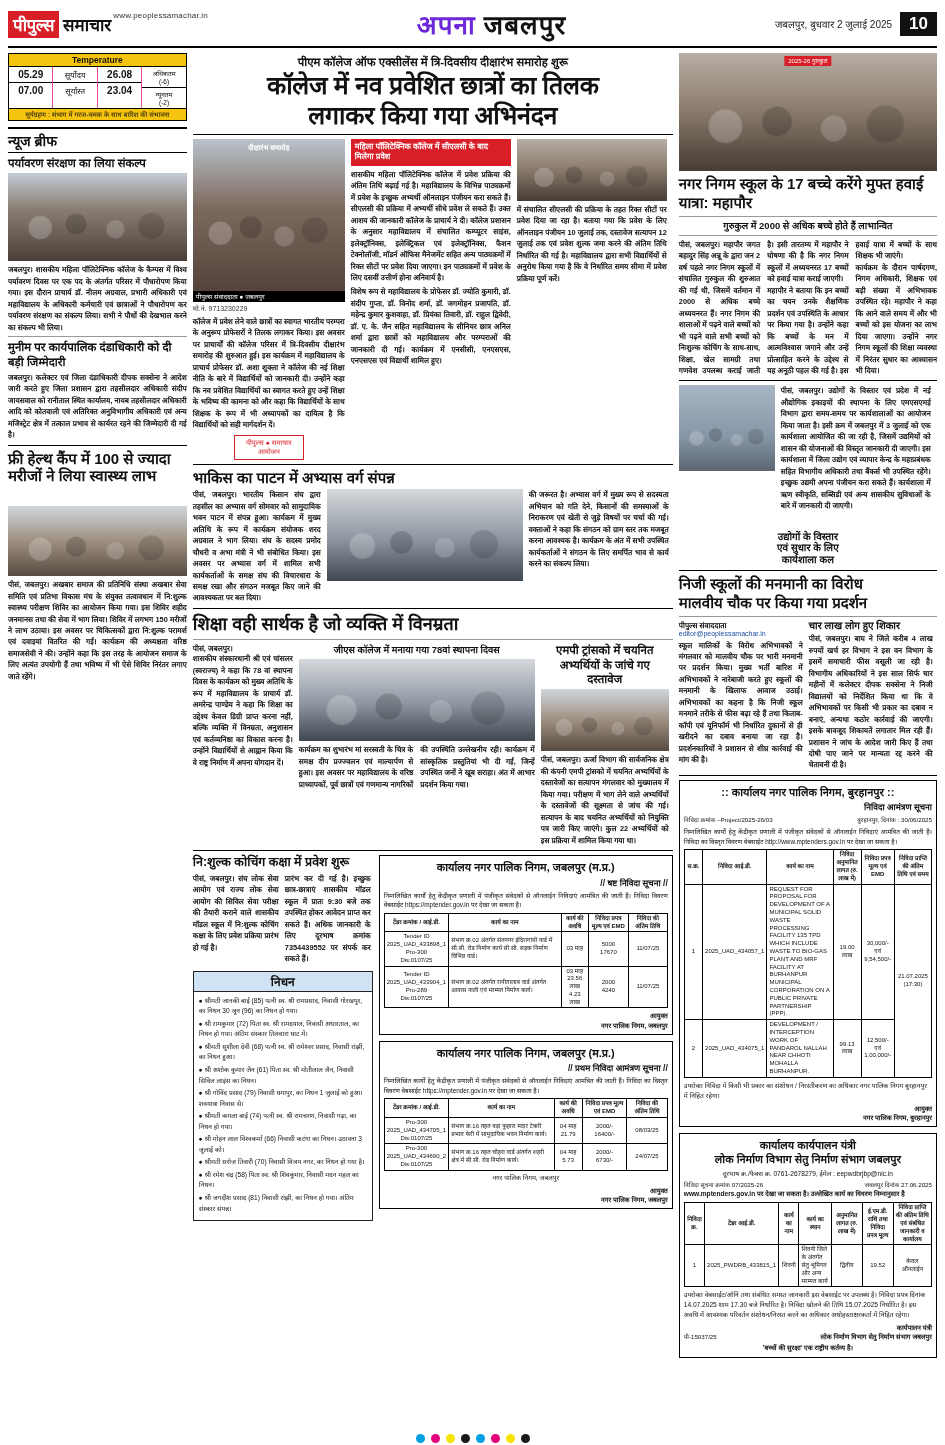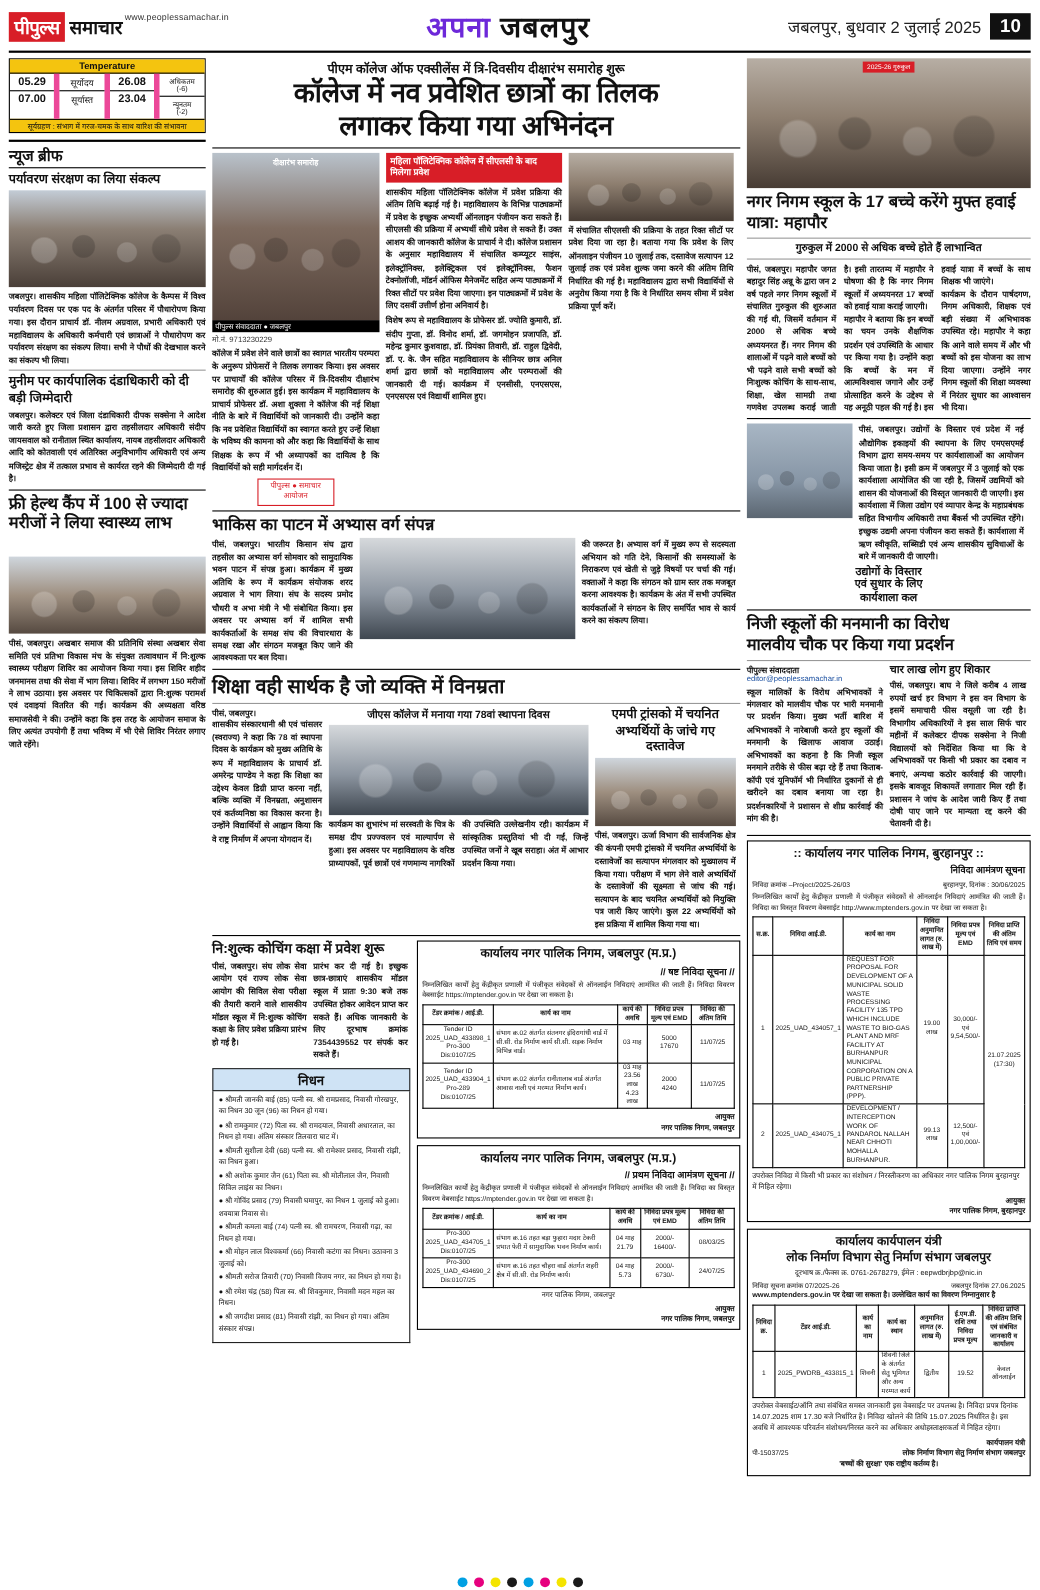--- a/index.html
+++ b/index.html
@@ -18,21 +18,21 @@
   .masthead { display:flex; align-items:center; justify-content:space-between; border-bottom:2px solid #000; padding-bottom:4px; }
   .logo-block { display:flex; flex-direction:row; gap:2px; }
   .logo-main { display:flex; align-items:center; gap:4px; }
   .logo-red { background:#d81e27; color:#fff; font-weight:bold; font-size:17px; padding:2px 5px; letter-spacing:-0.5px; }
   .logo-black { color:#111; font-weight:bold; font-size:17px; }
   .logo-url { font-size:8px; color:#333; letter-spacing:0.2px; }
   .masthead-center { text-align:center; flex:1; }
   .apna { font-size:26px; font-weight:bold; letter-spacing:1px; }
   .apna .red { color:#6d28d9; }
   .masthead-right { display:flex; align-items:center; gap:8px; }
-  .dateline { font-size:15px; color:#222;text-align:right; }
+  .dateline { font-size:10px; color:#222;text-align:right; }
   .pageno { background:#111; color:#fff; font-weight:bold; font-size:17px; padding:2px 9px; }
 
   
   .cols { display:flex; gap:6px; margin-top:5px; }
   .col-left { width:180px; }
   .col-mid { width:480px; }
   .col-right { width:260px; }
 
   
   .hr { border-top:1px solid #000; margin:4px 0; }
@@ -55,21 +55,21 @@
       radial-gradient(circle at 38% 58%, rgba(0,0,0,.18) 0 8%, transparent 9%),
       radial-gradient(circle at 60% 64%, rgba(255,255,255,.18) 0 7%, transparent 8%),
       radial-gradient(circle at 80% 60%, rgba(0,0,0,.15) 0 8%, transparent 9%);
   }
   .ph-cap { background:#000; color:#fff; font-size:6.5px; padding:1px 3px; }
 
   
   .wx { border:1px solid #000; }
   .wx-title { background:#f4c40f; text-align:center; font-size:8.5px; font-weight:bold; border-bottom:1px solid #000; padding:1px; }
   .wx-grid { display:flex; font-size:8px; }
-  .wx-c { flex:1; border-right:5px solid #ec4899; }
+  .wx-c { flex:1; border-right:1px solid #ec4899; }
   .wx-c:last-child{border-right:none;}
   .wx-cell { padding:2px 3px; border-bottom:1px solid #000; text-align:center; white-space:nowrap; }
   .wx-cell:last-child { border-bottom:none; }
   .wx-cell.b { font-weight:bold; font-size:10px; }
   .wx-foot { background:#f4c40f; font-size:6.8px; text-align:center; padding:1px; border-top:1px solid #000; }
 
   
   .brief-hd { border-top:2px solid #000; border-bottom:1px solid #000; padding:2px 0; font-size:14px; font-weight:bold; }
   .sub-hd { font-size:11.5px; font-weight:bold; line-height:1.25; margin:3px 0; }
 
@@ -413,21 +413,21 @@
       <div class="hr"></div>
 
       <div class="flexrow">
         <div style="width:96px">
           <div class="photo factory" style="height:86px"></div>
         </div>
         <div style="width:150px">
           <div class="body-text">पीसं, जबलपुर। उद्योगों के विस्तार एवं प्रदेश में नई औद्योगिक इकाइयों की स्थापना के लिए एमएसएमई विभाग द्वारा समय-समय पर कार्यशालाओं का आयोजन किया जाता है। इसी क्रम में जबलपुर में 3 जुलाई को एक कार्यशाला आयोजित की जा रही है, जिसमें उद्यमियों को शासन की योजनाओं की विस्तृत जानकारी दी जाएगी। इस कार्यशाला में जिला उद्योग एवं व्यापार केन्द्र के महाप्रबंधक सहित विभागीय अधिकारी तथा बैंकर्स भी उपस्थित रहेंगे। इच्छुक उद्यमी अपना पंजीयन करा सकते हैं। कार्यशाला में ऋण स्वीकृति, सब्सिडी एवं अन्य शासकीय सुविधाओं के बारे में जानकारी दी जाएगी।</div>
         </div>
       </div>
-      <div style="margin-top:3px">
+      <div style="margin-top:19px">
         <div class="hd center" style="font-size:10px">उद्योगों के विस्तार</div>
         <div class="hd center" style="font-size:10px">एवं सुधार के लिए</div>
         <div class="hd center" style="font-size:10px">कार्यशाला कल</div>
       </div>
 
       <div class="hr"></div>
 
       <div>
         <div class="r-hd">निजी स्कूलों की मनमानी का विरोध</div>
         <div class="r-hd">मालवीय चौक पर किया गया प्रदर्शन</div>

